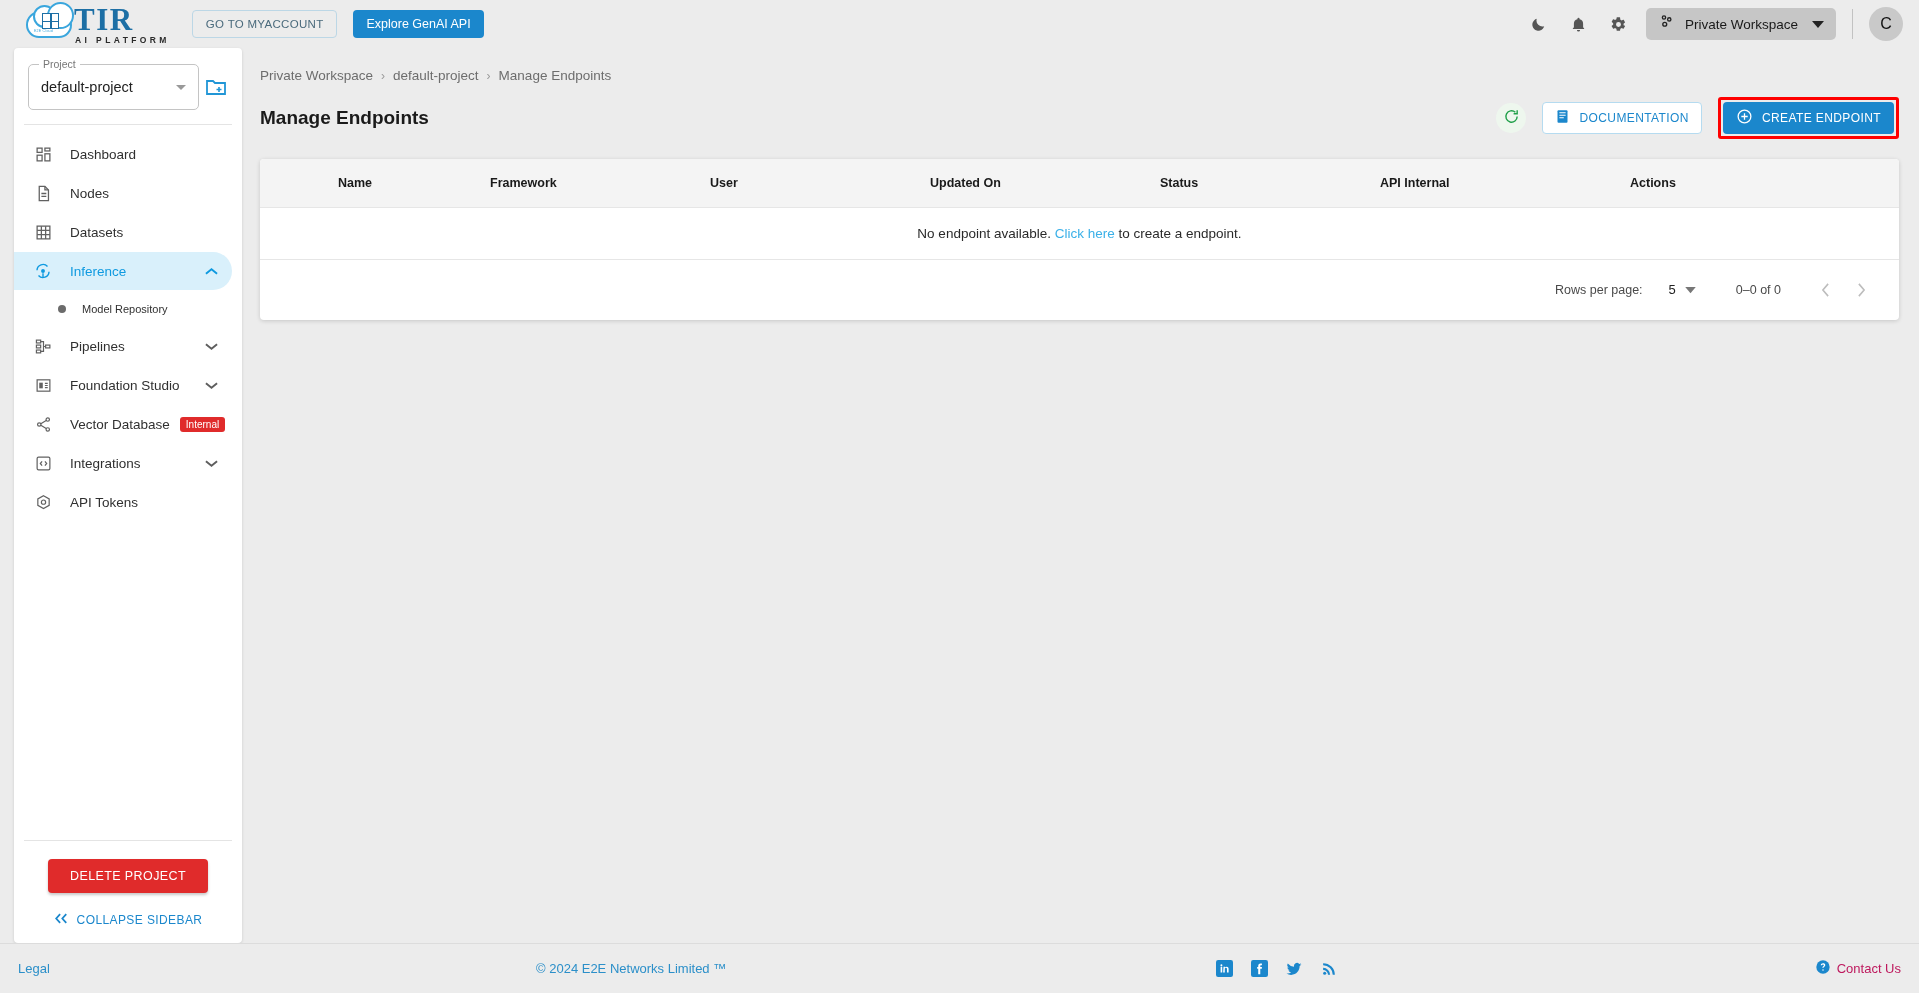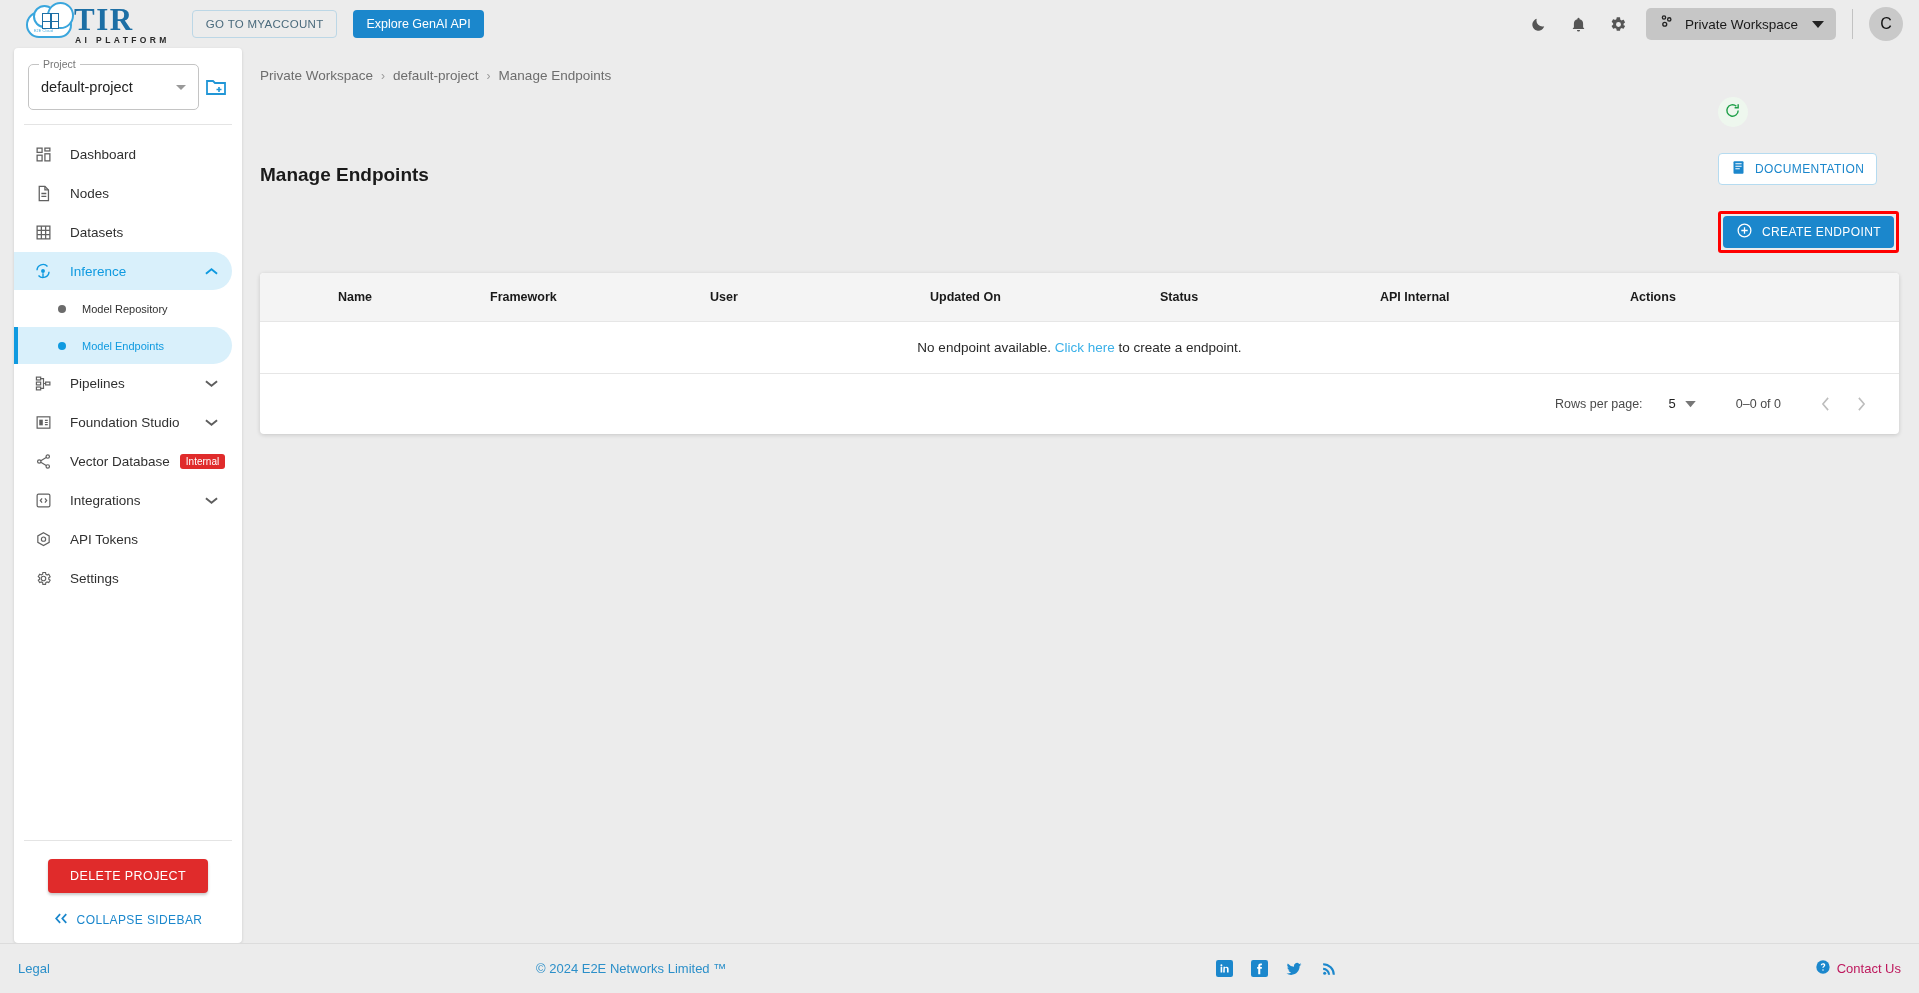--- a/index.html
+++ b/index.html
@@ -167,21 +167,21 @@
 
   
   .main { position: absolute; top: 48px; left: 242px; right: 0; bottom: 50px; }
   .breadcrumb {
     display: flex; align-items: center; gap: 8px;
     margin: 20px 0 0 18px; font-size: 13.5px; color: #6d6d6d;
   }
   .crumb-sep { color: #9b9b9b; font-size: 12px; }
   .page-head { display: flex; align-items: center; margin: 14px 20px 0 18px; }
   .page-title { font-size: 19px; font-weight: bold; color: #1a1a1a; }
-  .head-actions { margin-left: auto; display: flex; align-items: flex-start; gap: 26px; flex-direction: column; }
+  .head-actions { margin-left: auto; display: flex; align-items: center; gap: 16px; }
   .refresh-btn {
     width: 30px; height: 30px; border-radius: 50%; background: #eef7ee;
     display: flex; align-items: center; justify-content: center; cursor: pointer;
   }
   .btn-doc {
     height: 32px; padding: 0 12px; border: 1px solid #b5dbf0; border-radius: 4px;
     background: #fff; color: #1b87cc; font-size: 12px; letter-spacing: .4px;
     display: flex; align-items: center; gap: 9px; cursor: pointer;
   }
   .create-wrap {
@@ -361,24 +361,20 @@
         <svg width="13" height="9" viewBox="0 0 14 9" fill="none" stroke="currentColor" stroke-width="2">
             <path d="M1 7l6-5 6 5"></path>
           </svg>
       </span>
     </div>
 
     <div class="sub-item">
       <span class="sub-dot"></span>
       <span class="sub-label">Model Repository</span>
     </div>
-    <div class="sub-item active">
-      <span class="sub-dot"></span>
-      <span class="sub-label">Model Endpoints</span>
-    </div>
 
     <div class="nav-item">
       <span class="nav-icon">
         <svg width="17" height="17" viewBox="0 0 24 24" fill="none" stroke="#616161" stroke-width="1.7">
           <rect x="2" y="3" width="6" height="4"></rect>
             <rect x="2" y="10" width="6" height="4"></rect>
             <rect x="2" y="17" width="6" height="4"></rect>
           <rect x="15" y="10" width="6" height="4"></rect>
             <path d="M8 5h4v7h3M8 19h4v-7"></path>
         </svg>
@@ -438,29 +434,20 @@
     <div class="nav-item">
       <span class="nav-icon">
         <svg width="17" height="17" viewBox="0 0 24 24" fill="none" stroke="#616161" stroke-width="1.7">
           <path d="M12 2.5l8 4.5v9l-8 4.5-8-4.5v-9z"></path>
             <circle cx="12" cy="11.5" r="3"></circle>
         </svg>
       </span>
       <span class="nav-label">API Tokens</span>
     </div>
 
-    <div class="nav-item">
-      <span class="nav-icon">
-        <svg width="17" height="17" viewBox="0 0 24 24" fill="none" stroke="#616161" stroke-width="1.6">
-          <circle cx="12" cy="12" r="3.2"></circle>
-          <path d="M19.4 13a7.7 7.7 0 0 0 0-2l2-1.5-2-3.4-2.4 1a7.4 7.4 0 0 0-1.7-1L14.9 3.6h-3.8L10.7 6a7.4 7.4 0 0 0-1.7 1l-2.4-1-2 3.4 2 1.5a7.7 7.7 0 0 0 0 2l-2 1.5 2 3.4 2.4-1a7.4 7.4 0 0 0 1.7 1l.4 2.4h3.8l.4-2.4a7.4 7.4 0 0 0 1.7-1l2.4 1 2-3.4z"></path>
-        </svg>
-      </span>
-      <span class="nav-label">Settings</span>
-    </div>
   </div>
 
   <div class="sb-bottom">
     <div class="sb-divider"></div>
     <button class="btn-delete">DELETE PROJECT</button>
     <div class="collapse-row">
       <span>
         <svg width="14" height="11" viewBox="0 0 16 12" fill="none" stroke="#1b87cc" stroke-width="2">
           <path d="M7 1L2.5 6 7 11M14 1L9.5 6 14 11"></path>
         </svg>

